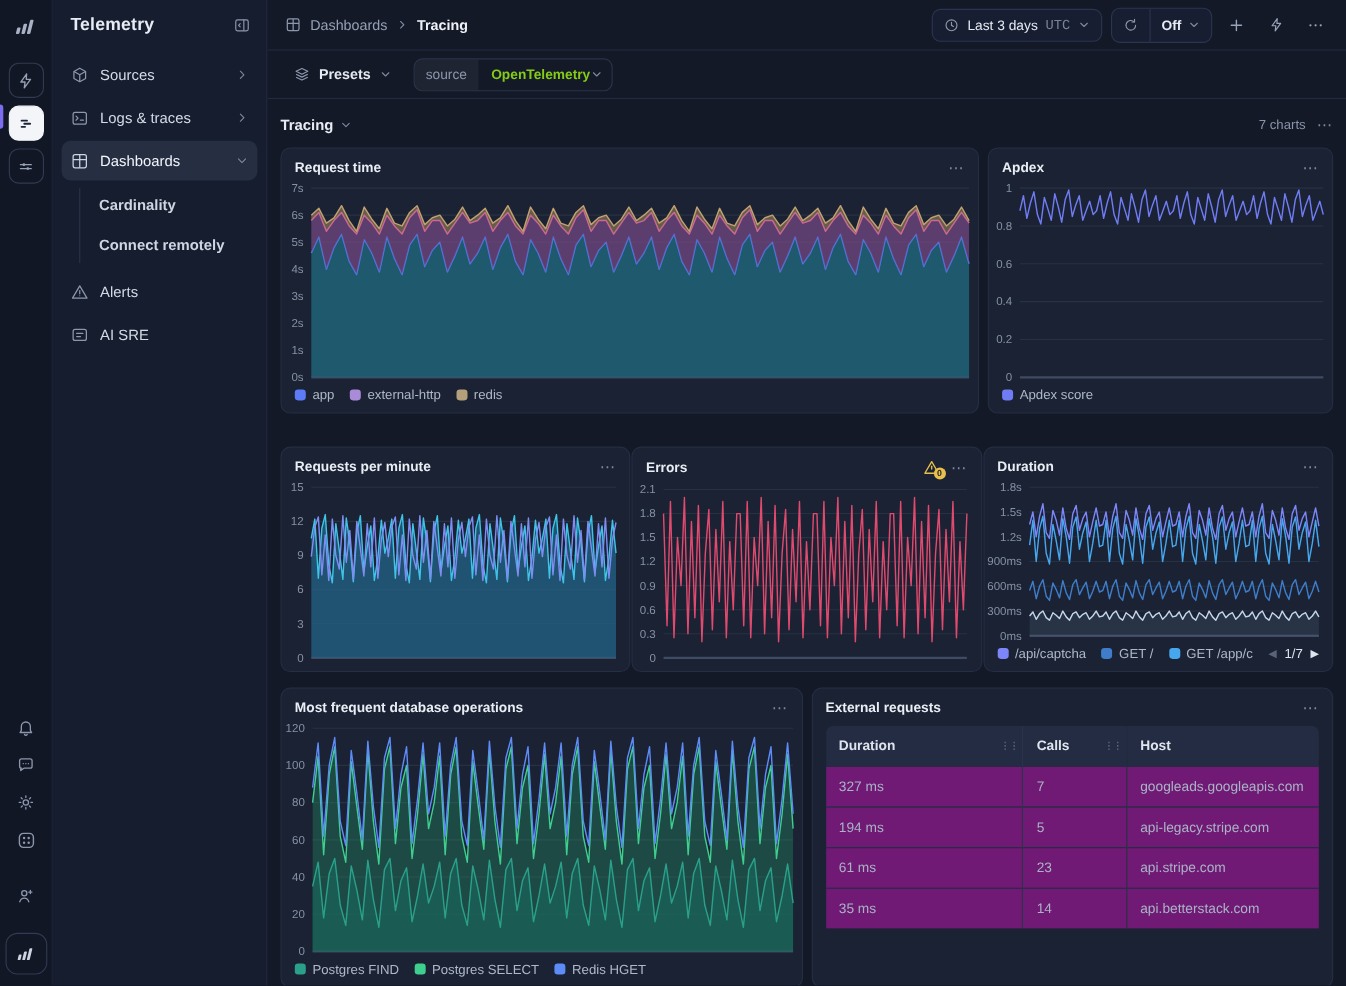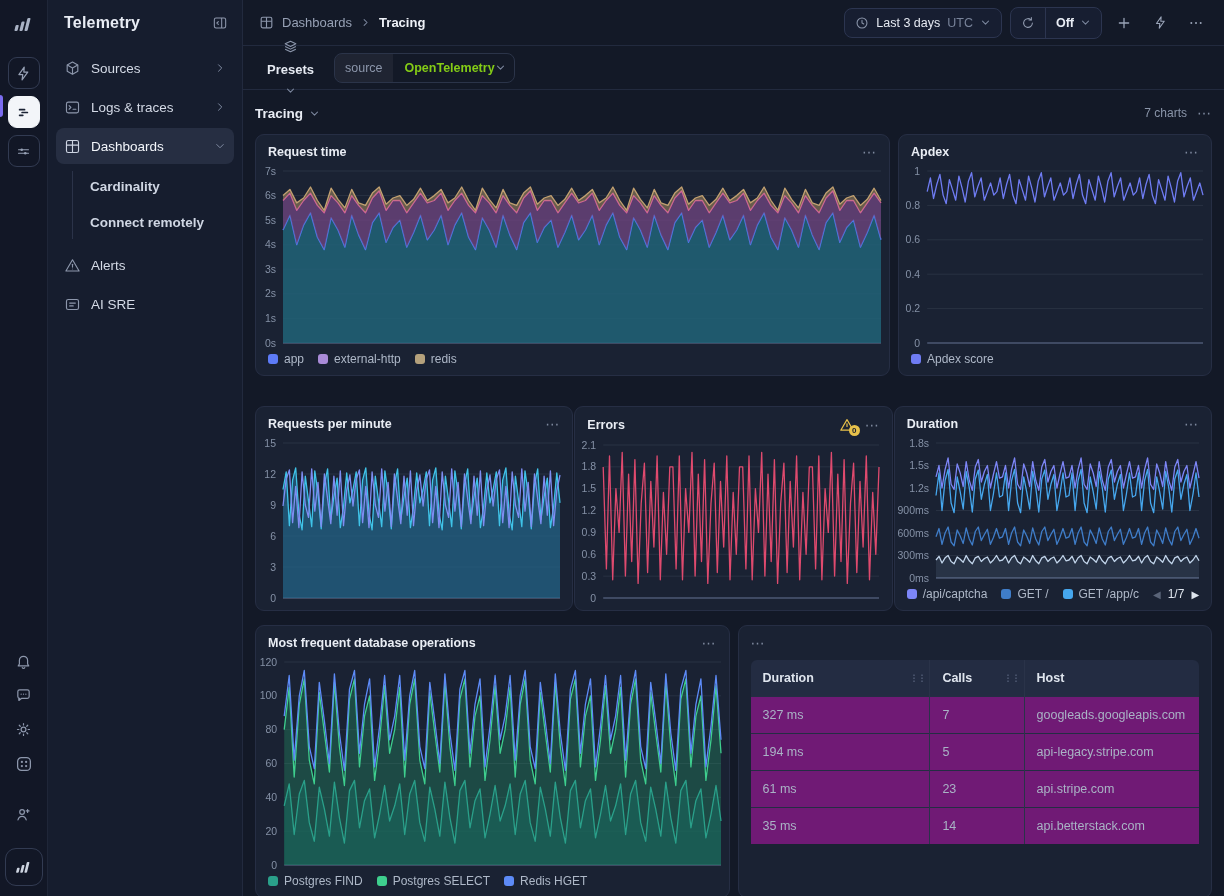--- a/index.html
+++ b/index.html
@@ -43,29 +43,29 @@
   .chev { color:#7e89a0; }
 
   
   .main { flex:1; height:100%; display:flex; flex-direction:column; min-width:0; }
   .topbar { height:46px; border-bottom:1px solid #222a3e; display:flex; align-items:center; padding:0 14px 0 16px; gap:8px; }
   .crumbs { display:flex; align-items:center; gap:8px; flex:1; }
   .crumb-root { color:#97a1b5; font-size:13px; cursor:pointer; }
   .crumb-cur { color:#eef1f7; font-size:13px; font-weight:600; }
   .tb-btn { height:30px; display:flex; align-items:center; gap:7px; padding:0 10px; border:1px solid #2c3550;
             border-radius:8px; font-size:12.5px; color:#e6eaf2; cursor:pointer; background:#171e31; }
-  .tb-btn .muted { color:#78839a; }
+  .tb-btn .muted { color:#78839a;font-family:Liberation Mono, monospace; }
   .tb-group { display:flex; align-items:stretch; border:1px solid #2c3550; border-radius:8px; overflow:hidden; background:#171e31; }
   .tb-seg { display:flex; align-items:center; gap:6px; padding:0 10px; height:30px; cursor:pointer; font-size:12.5px; font-weight:600; }
   .tb-seg + .tb-seg { border-left:1px solid #2c3550; }
   .tb-icon { width:28px; height:28px; display:flex; align-items:center; justify-content:center; color:#9aa4b8; cursor:pointer; border-radius:7px; }
 
   .filters { height:44px; border-bottom:1px solid #222a3e; display:flex; align-items:center; padding:0 16px; gap:12px; }
   .presets { display:flex; align-items:center; gap:8px; font-size:13px; font-weight:600; color:#e6eaf2;
-             padding:5px 8px; border-radius:8px; cursor:pointer;flex-direction:column; }
+             padding:5px 8px; border-radius:8px; cursor:pointer; }
   .src-pill { display:flex; align-items:center; height:30px; border:1px solid #2b3449; border-radius:8px; overflow:hidden; cursor:pointer;text-align:center; }
   .src-key { padding:0 10px; height:100%; display:flex; align-items:center; background:rgba(255,255,255,.05);
              color:#8removed; color:#8c96ab; font-size:12.5px; }
   .src-val { padding:0 8px 0 12px; display:flex; align-items:center; gap:0; color:#84cc16; font-size:12.5px; font-weight:600; }
 
   .content { flex:1; padding:10px 12px 0; overflow:hidden; }
   .sec-head { height:26px; display:flex; align-items:center; margin-bottom:8px; }
   .sec-title { font-size:13.5px; font-weight:700; display:flex; align-items:center; gap:6px; cursor:pointer; }
   .sec-right { margin-left:auto; display:flex; align-items:center; gap:10px; color:#8a95a9; font-size:12px; }
 
@@ -584,20 +584,21 @@
             </svg>
           </div>
         <div class="legend">
             <span class="li"><span class="sw" style="background:#2aa08a"></span>Postgres FIND</span>
             <span class="li"><span class="sw" style="background:#3ecf8e"></span>Postgres SELECT</span>
             <span class="li"><span class="sw" style="background:#5d8bf8"></span>Redis HGET</span>
           </div>
       </div>
       <div class="card">
         <div class="card-head">
+          <span class="card-title">External requests</span>
           <span class="dots">⋯</span>
         </div>
         <div class="tbl-wrap">
           <table>
             <colgroup>
                 <col class="c-dur">
                 <col class="c-calls">
                 <col class="c-host">
               </colgroup>
             <thead>

